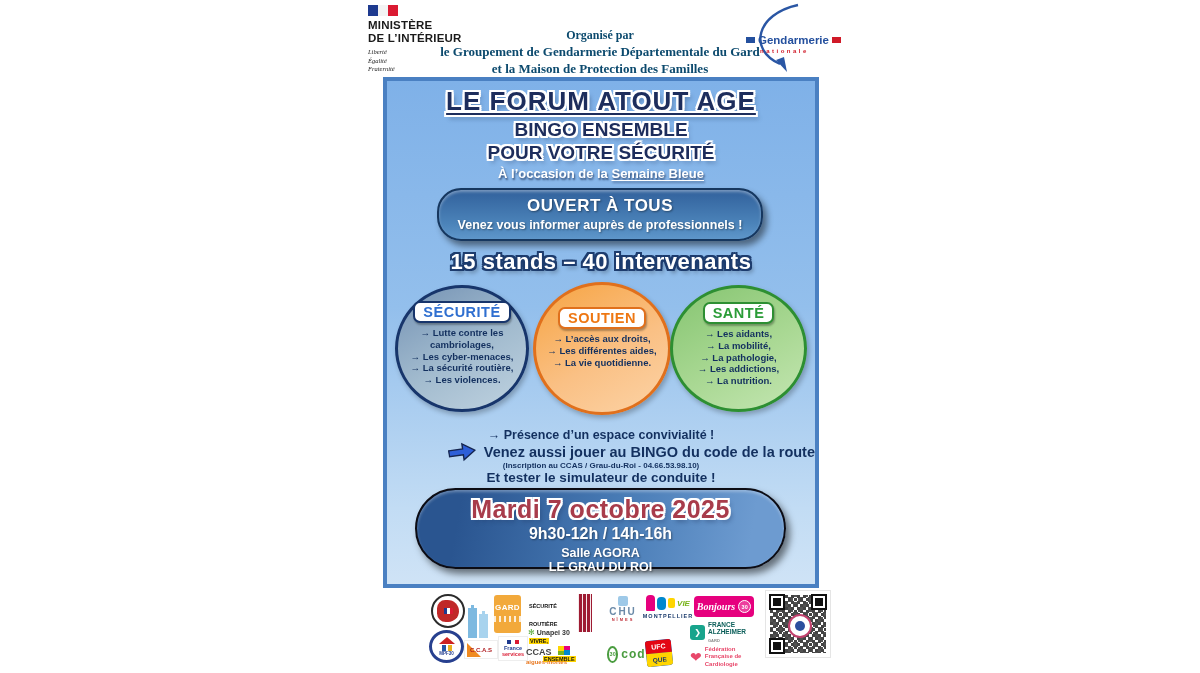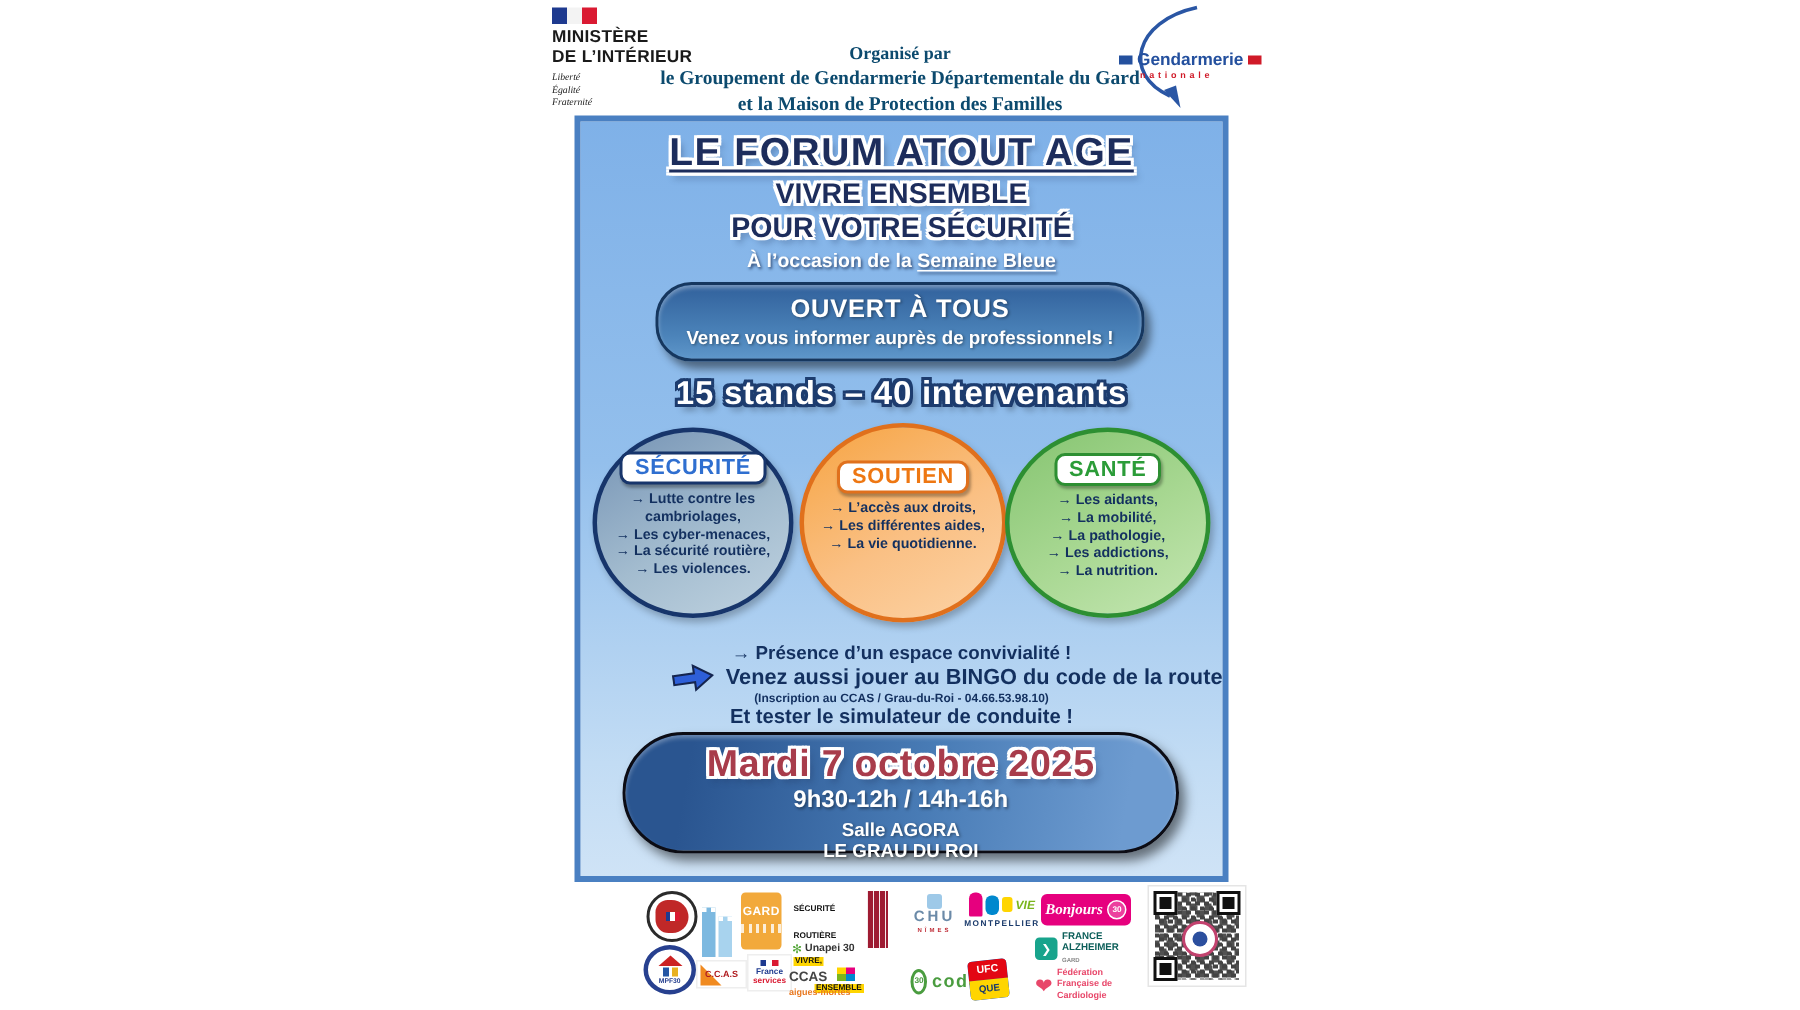--- a/index.html
+++ b/index.html
@@ -128,21 +128,21 @@
       <span class="blk" style="background:#24509e"></span>
       <span>Gendarmerie</span>
       <span class="blk" style="background:#d01a28"></span>
     </div>
     <div class="gn-sub">nationale</div>
   </div>
 
   <div class="poster">
     <div class="abs ctr p-title ow">LE FORUM ATOUT AGE</div>
     <div class="abs ctr p-subs ow">
-      <div>VIVRE ENSEMBLE</div>
+      <div>BINGO ENSEMBLE</div>
       <div>POUR VOTRE SÉCURITÉ</div>
     </div>
     <div class="abs ctr p-occ"><span>À l’occasion de la </span><span class="hl">Semaine Bleue</span></div>
 
     <div class="openbox">
       <div class="ob1">OUVERT À TOUS</div>
       <div class="ob2">Venez vous informer auprès de professionnels !</div>
     </div>
 
     <div class="abs ctr stands on">15 stands – 40 intervenants</div>

